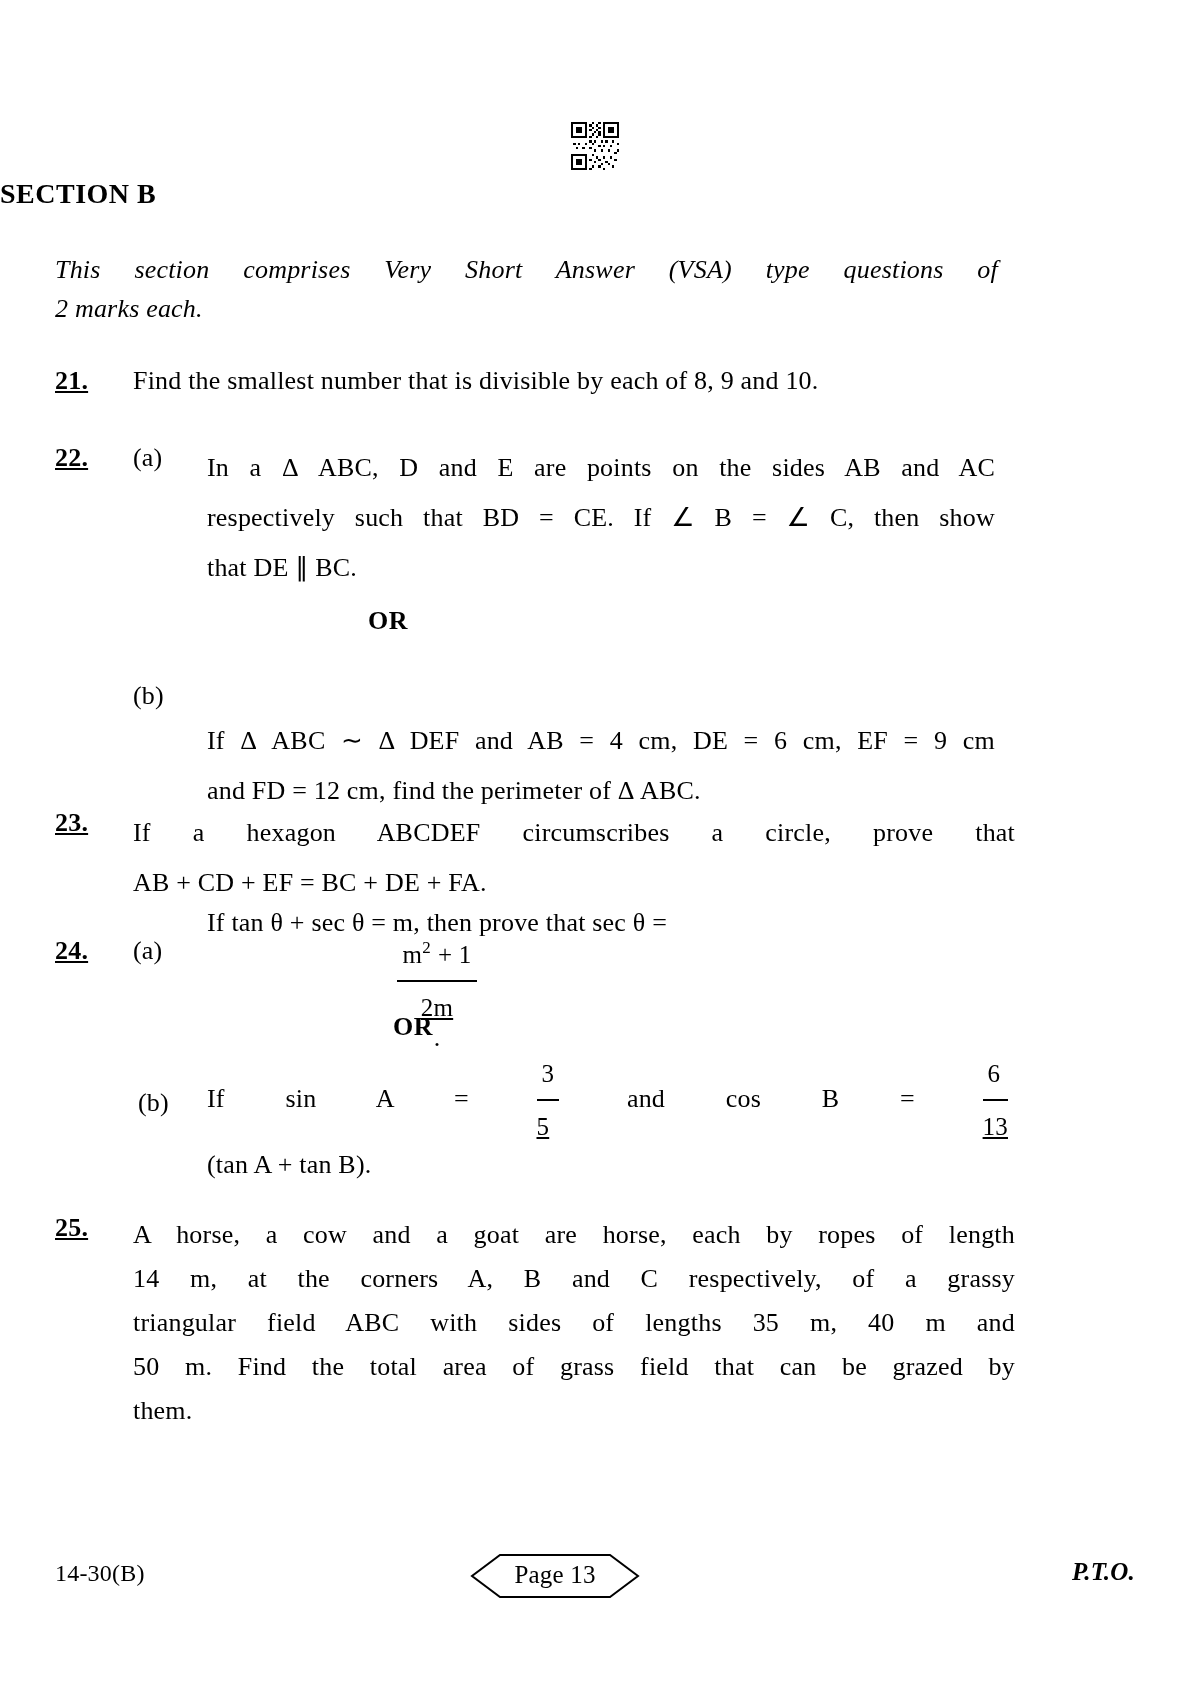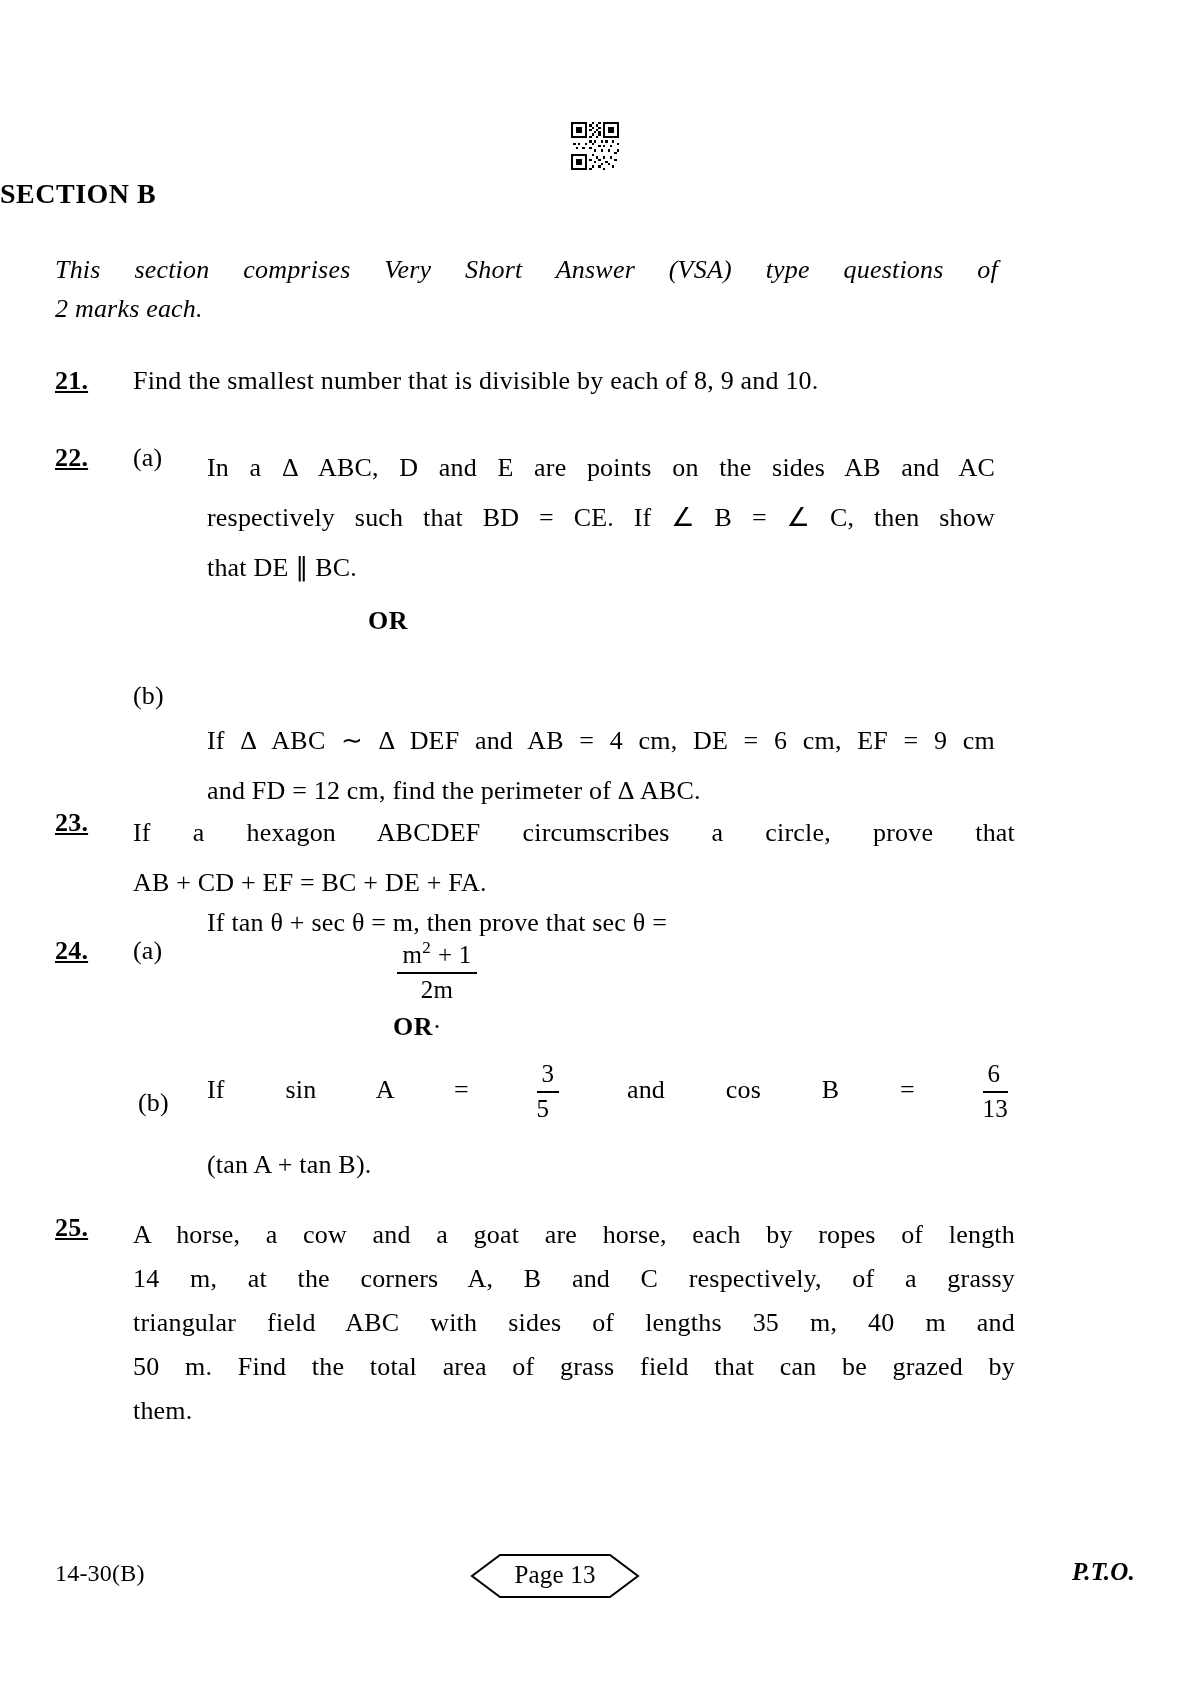--- a/index.html
+++ b/index.html
@@ -15,22 +15,22 @@
   .sublabel { position:absolute; left:133px; }
   .or { position:absolute; font-weight:bold; letter-spacing:0.5px; }
   .section-title { position:absolute; top:178px; left:0; width:100%; 
     font-weight:bold; font-size:28px; letter-spacing:0.5px; }
   .intro { position:absolute; left:55px; top:250px; width:943px; font-style:italic;
     line-height:39px; font-size:26px; }
   .lines50 { line-height:50px; }
   .lines44 { line-height:44px; }
   .frac { display:inline-block; vertical-align:middle; text-align:center;
     line-height:1.15; margin:0 7px; font-size:25px; }
-  .frac .num { display:block; border-bottom:2px solid #000; padding:0 5px 2px; }
-  .frac .den { display:block; padding-top:2px; }
+  .frac .num { display:block; border-bottom:2px solid #000; padding:0 5px 10px; }
+  .frac .den { display:block; padding-top:12px;text-decoration:underline; }
   sup.sq { font-size:17px; vertical-align:10px; margin-right:1px; letter-spacing:0; }
   .fracline { position:absolute; display:flex; align-items:center;flex-direction:column; }
   .qr-box { position:absolute; top:122px; left:50%; transform:translateX(-50%);
     width:48px; height:48px; }
   .footer-code { position:absolute; left:55px; top:1560px; font-size:24px; }
   .pto { position:absolute; right:55px; top:1558px; font-size:25px; font-style:italic; font-weight:bold; }
   .page-badge { position:absolute; left:470px; top:1553px; width:170px; height:46px; }
   .badge-label { position:absolute; inset:0; display:flex; align-items:center;
     justify-content:center; font-size:25px; padding-bottom:2px; }
 </style>

